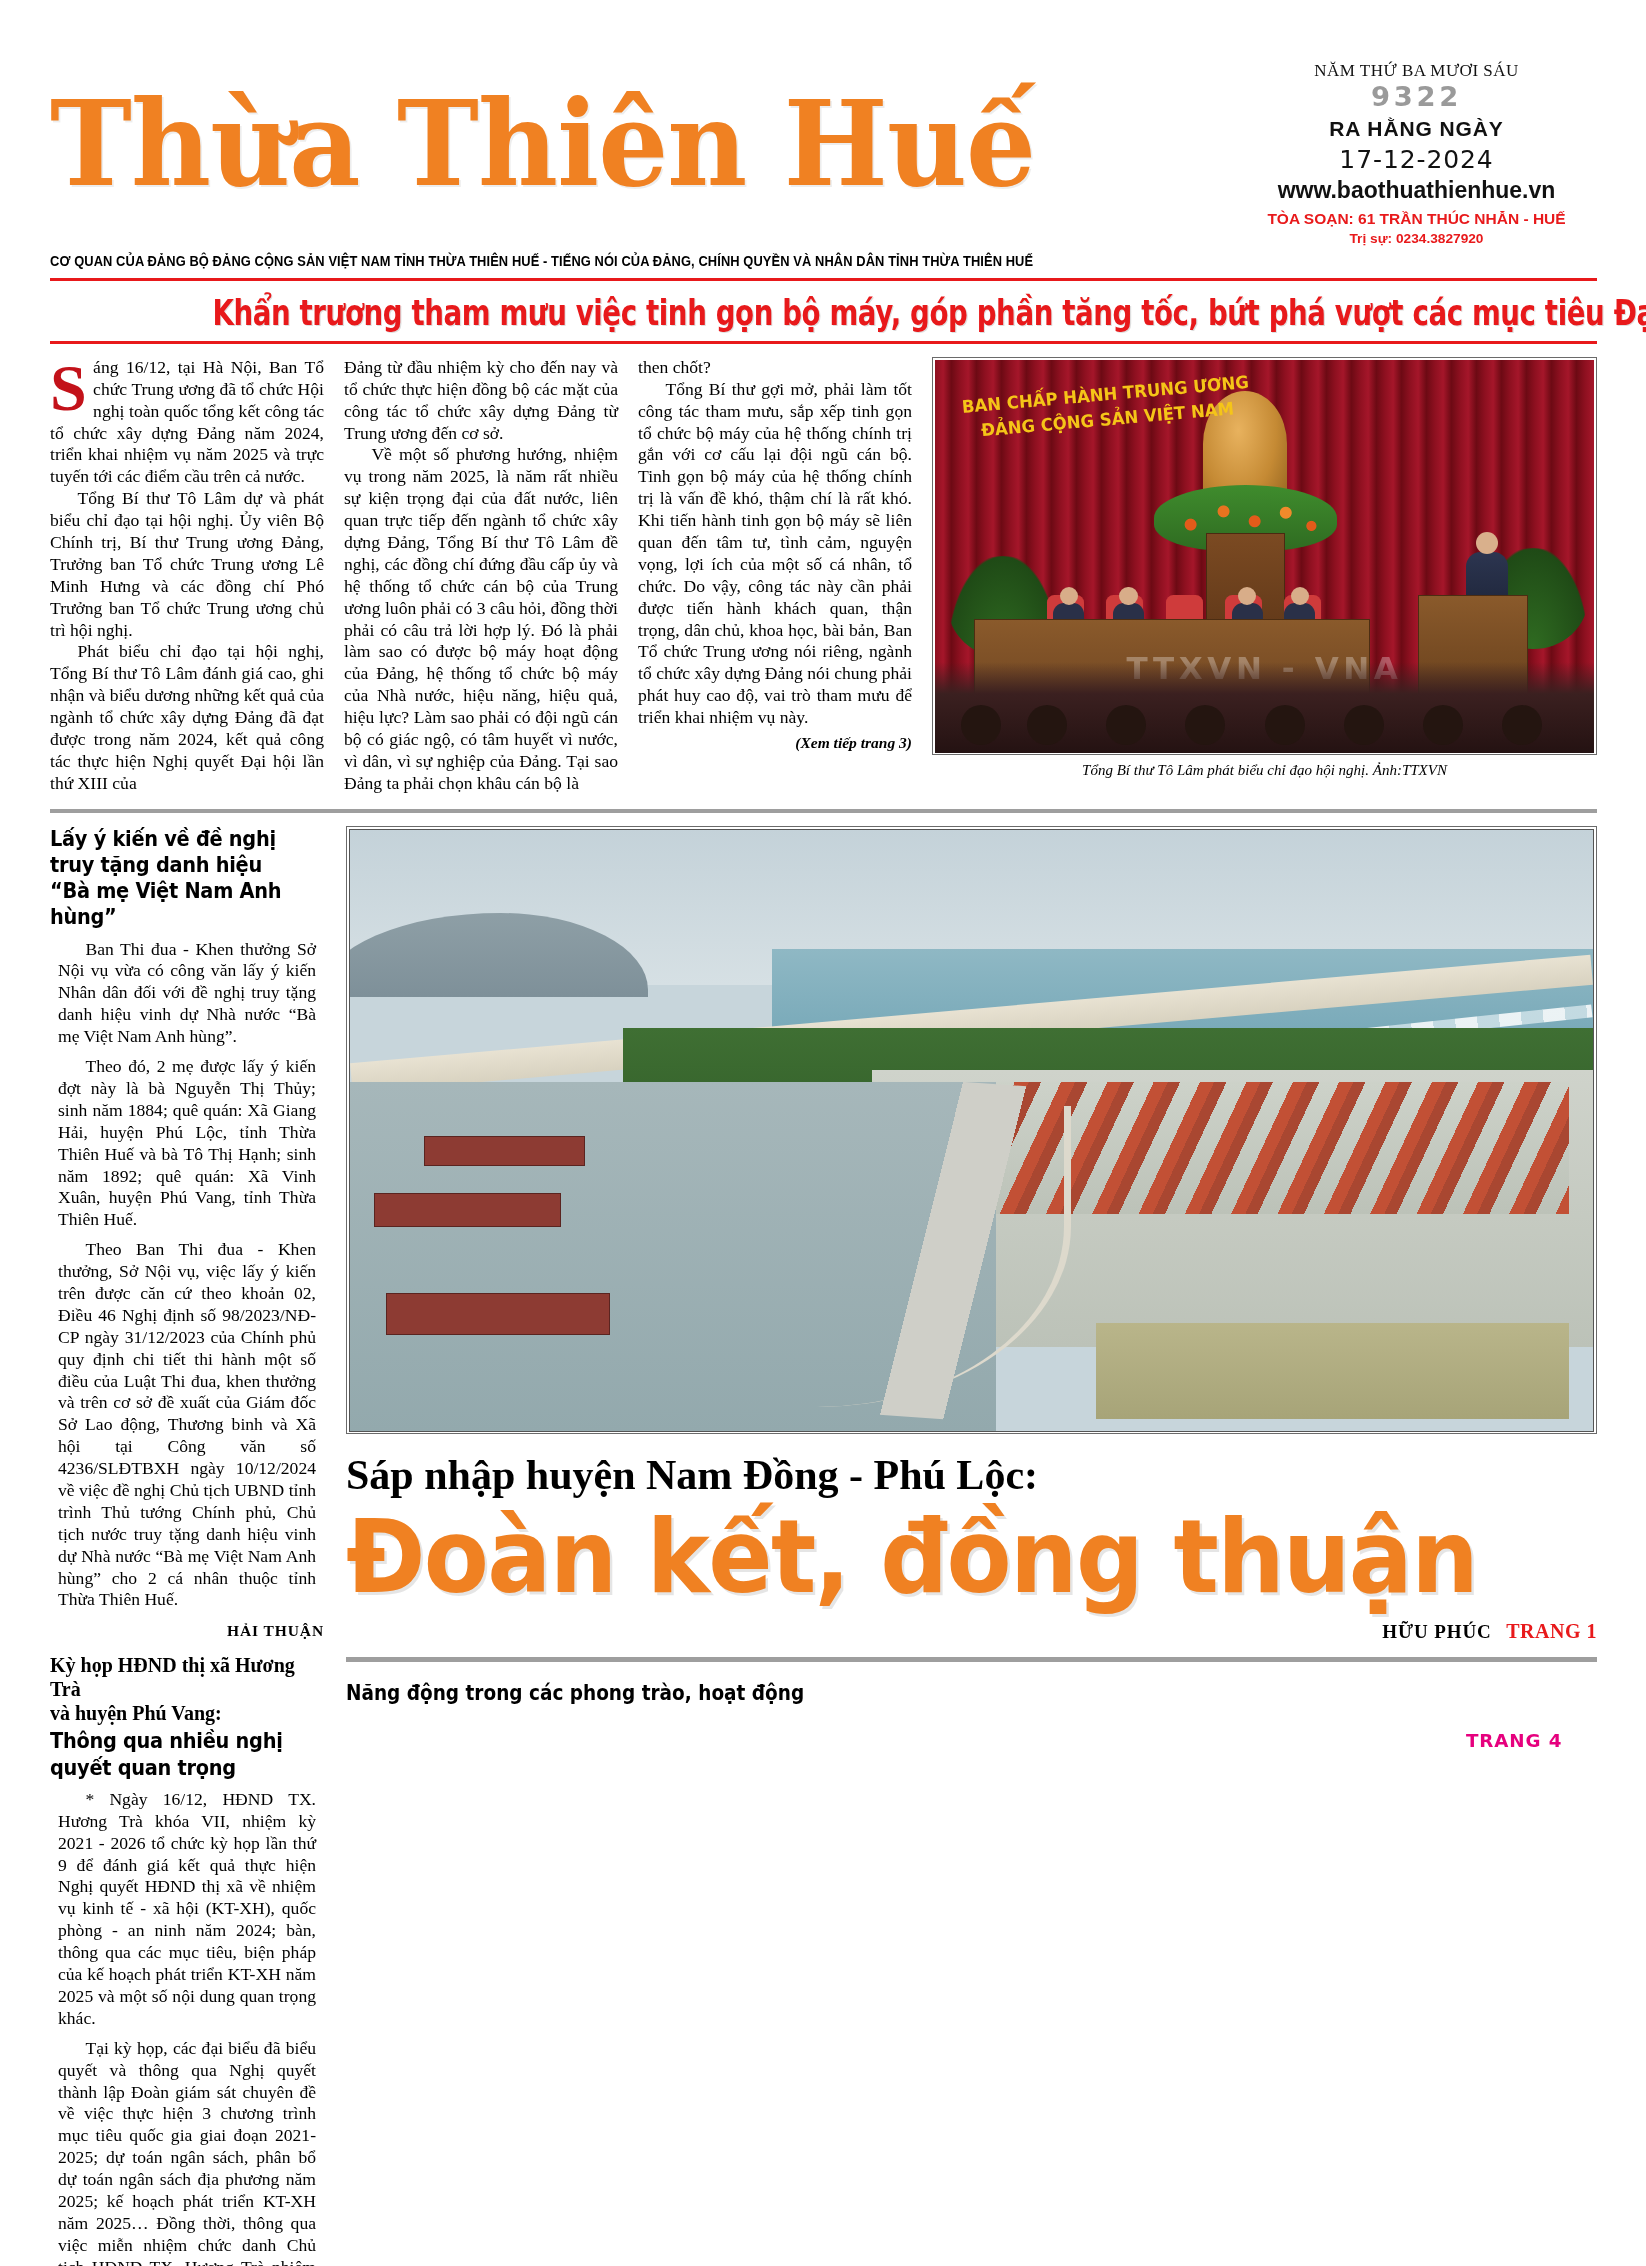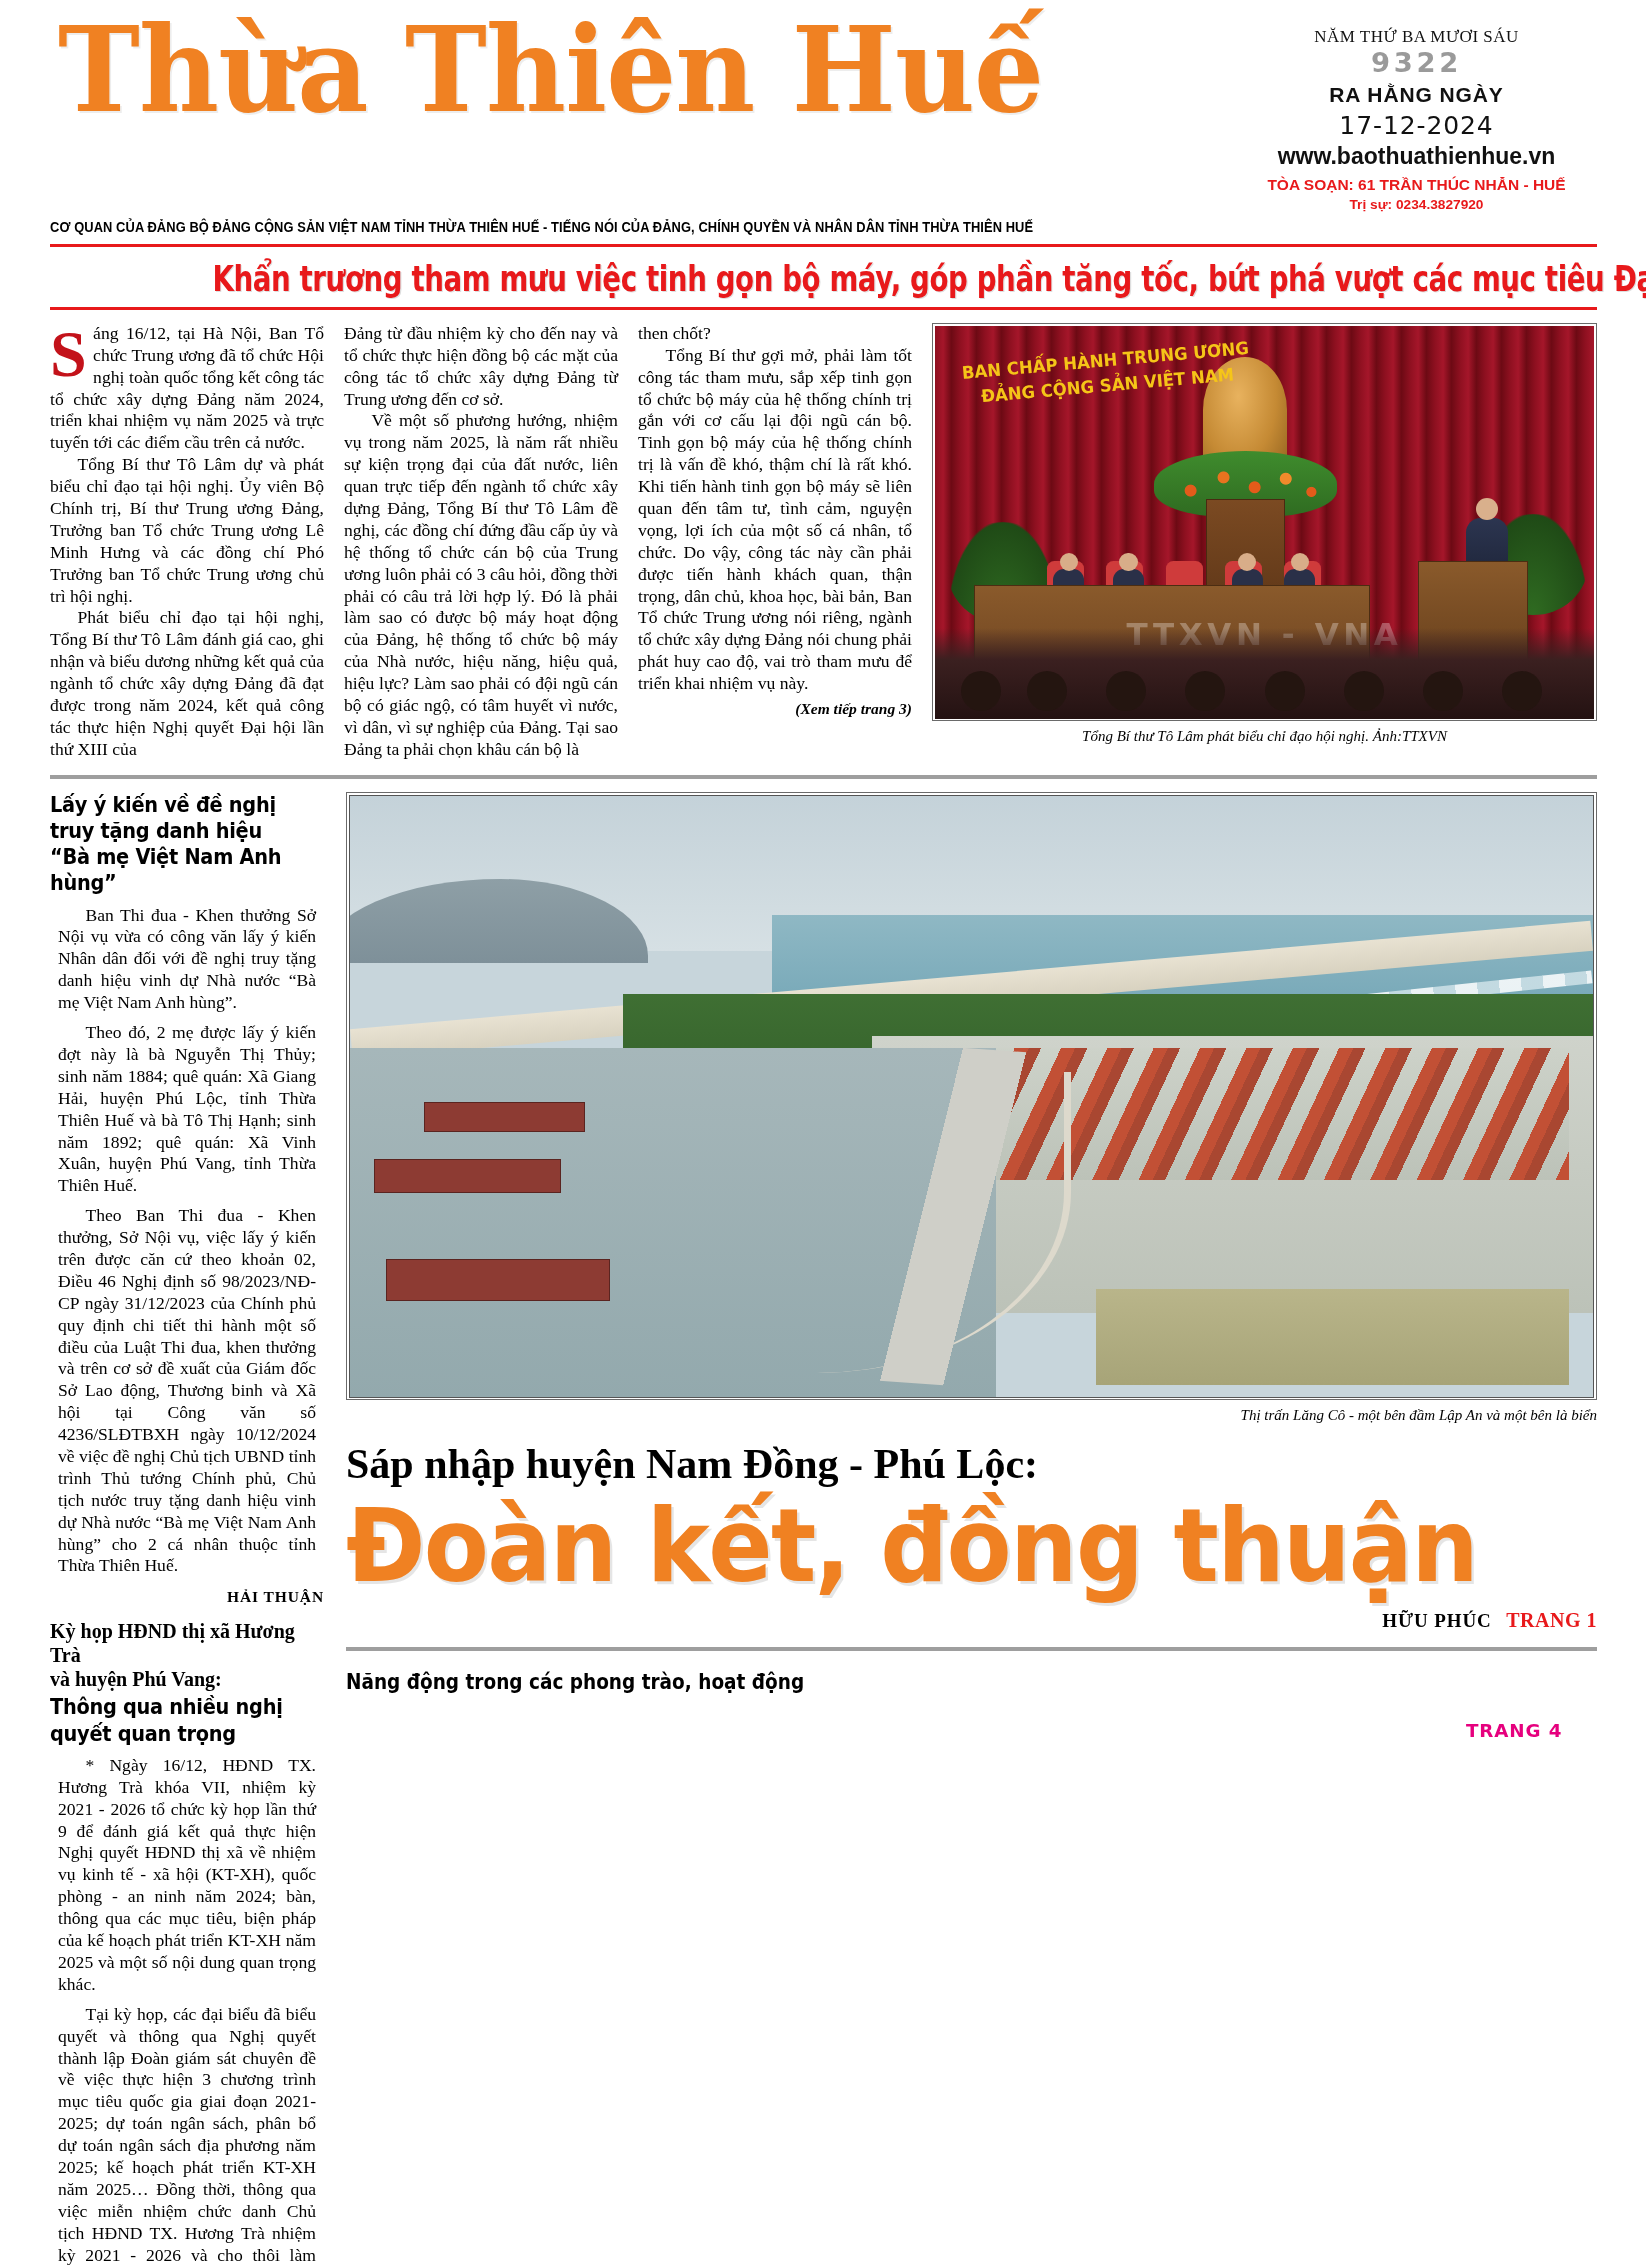--- a/index.html
+++ b/index.html
@@ -8,21 +8,21 @@
   body {
     width: 1647px; height: 2267px;
     background: #ffffff;
     font-family: "Liberation Serif", serif;
     color: #000;
     overflow: hidden;
   }
   .page { width: 1647px; height: 2267px; position: relative; padding: 0 50px; }
 
   
-  .masthead { display: flex; align-items: flex-start; padding-top: 9px; margin-left: 8px; }
+  .masthead { display: flex; align-items: center; padding-top: 43px; }
   .masthead-left { flex: 1 1 auto; min-width: 0; }
   .masthead-title {
     font-family: "DejaVu Serif", serif;
     font-weight: bold;
     font-size: 117px;
     line-height: 1.05;
     color: #F08122;
     letter-spacing: -0.9px;
     transform: scaleX(0.94);
     transform-origin: left center;
@@ -448,21 +448,20 @@
             <div class="stilt" style="left:6%;bottom:44%;width:13%;height:5%;"></div>
             <div class="stilt" style="left:2%;bottom:34%;width:15%;height:5.5%;"></div>
             <div class="stilt" style="left:3%;bottom:16%;width:18%;height:7%;"></div>
             <div class="seawall"></div>
             <div class="road"></div>
             <div class="green-field"></div>
             <div class="photo-border"></div>
           </div>
         </div>
       </div>
-      <div class="caption" style="text-align:right;">Thị trấn Lăng Cô - một bên đầm Lập An và một bên là biển</div>
 
       <div class="big-kicker">Sáp nhập huyện Nam Đồng - Phú Lộc:</div>
       <div class="big-head">Đoàn kết, đồng thuận</div>
 
       <div class="credit-row">
         <span class="credit-name">HỮU PHÚC</span>
         <span class="credit-page">TRANG 1</span>
       </div>
 
       <div class="teaser-rule"></div>

